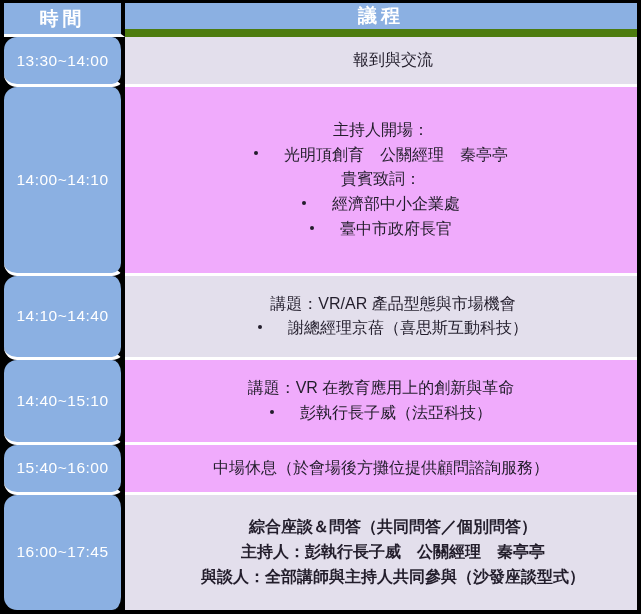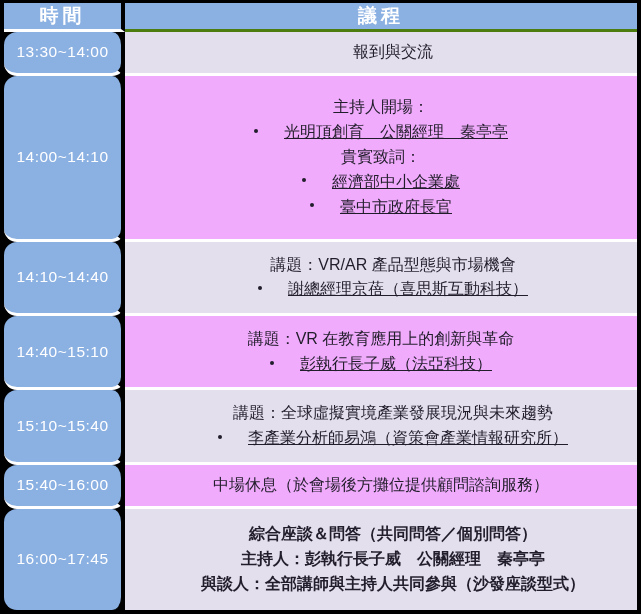--- a/index.html
+++ b/index.html
@@ -64,41 +64,40 @@
     border-right: 4px solid #000000;
   }
 
   
   .header-item {
     background: #8bb0e2;
     color: #ffffff;
     font-size: 19px;
     font-weight: bold;
     letter-spacing: 4px;
-    border-bottom: 3px solid #4d7c0f;
+    border-bottom: 8px solid #4d7c0f;
   }
 
   .item-cell {
     color: #221d2b;
     font-size: 16px;
     line-height: 1.55;
     border-bottom: 3px solid #ffffff;
     padding: 4px 10px;
   }
   .item-cell.last-row { border-bottom: none; font-weight: bold; }
 
   .tint-light { background: #e3dfec; padding-left: 34px; }
   .tint-dark  { background: #f0abfc; }
 
   .line { display: block; white-space: nowrap; }
 
   .line.bullet {
     position: relative;
     padding-left: 0;
-    text-decoration: underline;
   }
   .line.bullet .dot {
     display: inline-block;
     width: 4px;
     height: 4px;
     border-radius: 50%;
     background: #221d2b;
     vertical-align: middle;
     position: relative;
     top: -2px;
@@ -145,27 +144,20 @@
           </td>
         </tr>
         <tr>
           <td class="time-cell">14:40~15:10</td>
           <td class="item-cell tint-dark">
             <span class="line"><span>講題：VR 在教育應用上的創新與革命</span></span>
             <span class="line bullet"><span class="dot"></span><span>彭執行長子威（法亞科技）</span></span>
           </td>
         </tr>
         <tr>
-          <td class="time-cell">15:10~15:40</td>
-          <td class="item-cell tint-light">
-            <span class="line"><span>講題：全球虛擬實境產業發展現況與未來趨勢</span></span>
-            <span class="line bullet"><span class="dot"></span><span>李產業分析師易鴻（資策會產業情報研究所）</span></span>
-          </td>
-        </tr>
-        <tr>
           <td class="time-cell">15:40~16:00</td>
           <td class="item-cell tint-dark">
             <span class="line"><span>中場休息（於會場後方攤位提供顧問諮詢服務）</span></span>
           </td>
         </tr>
         <tr>
           <td class="time-cell last-row">16:00~17:45</td>
           <td class="item-cell tint-light last-row">
             <span class="line"><span>綜合座談＆問答（共同問答／個別問答）</span></span>
             <span class="line"><span>主持人：彭執行長子威　公關經理　秦亭亭</span></span>

